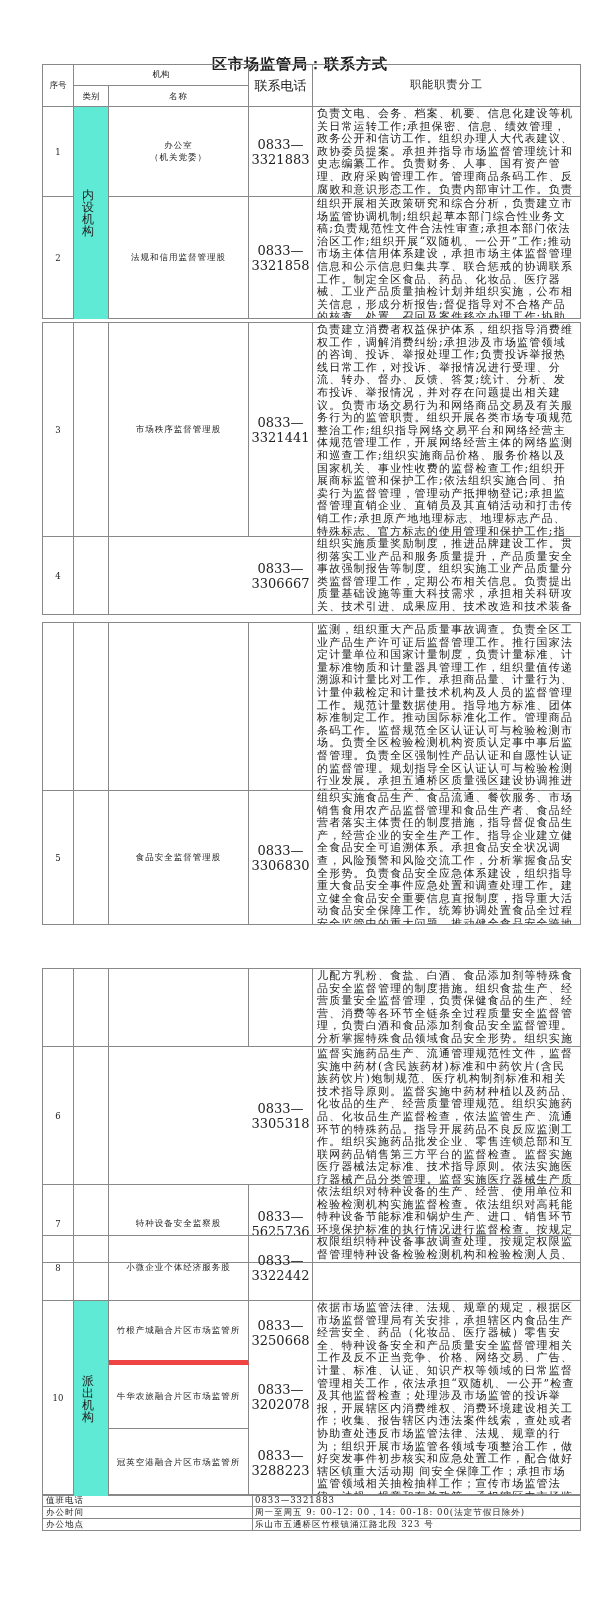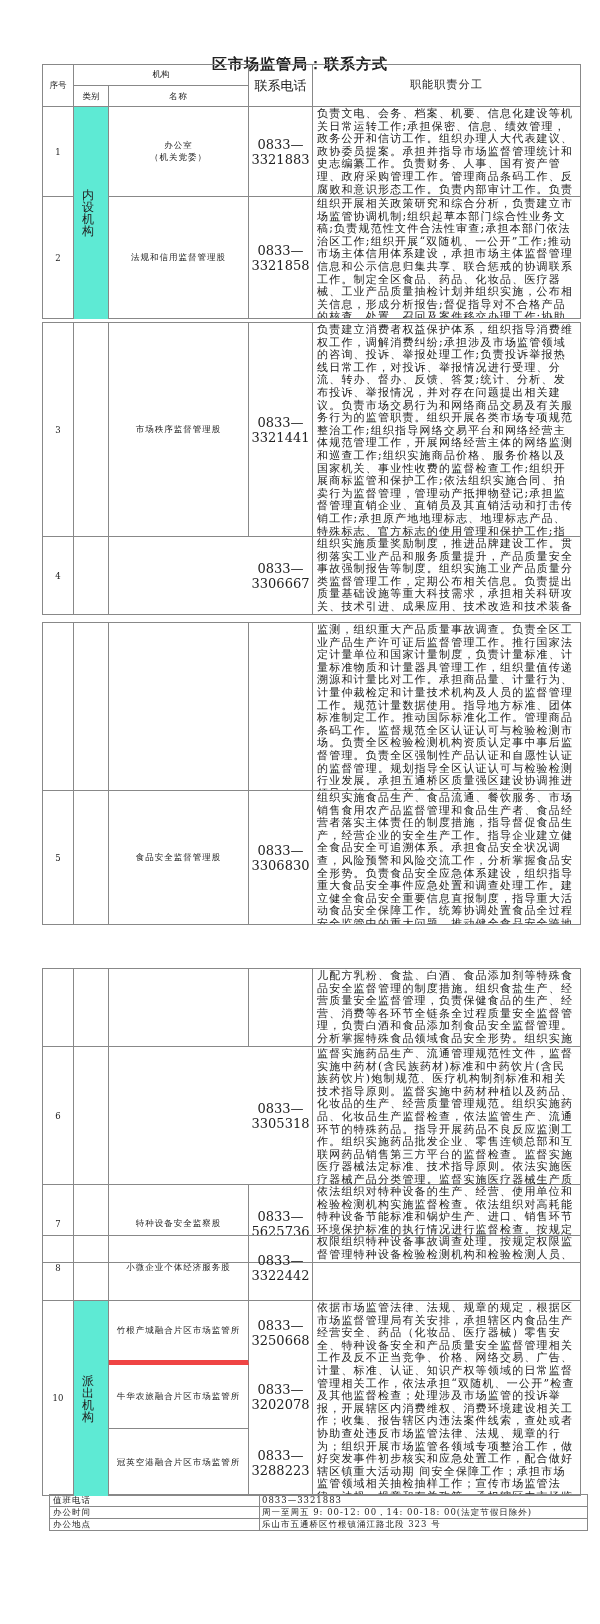--- a/index.html
+++ b/index.html
@@ -15,21 +15,21 @@
   .c0 { left:0; width:31px; }
   .c1 { left:31px; width:35px; }
   .c2 { left:66px; width:140px; letter-spacing:1px; }
   .c3 { left:206px; width:64px; font-size:13px; }
   .c4 { left:270px; width:267px; border-right:none; text-align:left; justify-content:flex-start;
         align-items:flex-start; padding:1px 4px; font-size:11px; line-height:12.6px; letter-spacing:1.2px; overflow:hidden; }
   .cat { position:absolute; left:31px; width:35px; border-right:1px solid #888; box-sizing:border-box;
          display:flex; align-items:center; justify-content:center; text-align:left; font-size:12px;
          background:#5eead4; z-index:2; line-height:12px; }
   .hdr { font-family:"DejaVu Sans","Liberation Sans",sans-serif; font-size:8.5px; }
-  .foot { position:absolute; left:42px; width:537px; border:1px solid #888;margin-left:7px; }
+  .foot { position:absolute; left:42px; width:537px; border:1px solid #888; }
   .frow { position:absolute; left:0; width:100%; height:12px; border-bottom:1px solid #888; box-sizing:border-box; font-size:8.5px; line-height:11px; letter-spacing:1px; }
   .frow .lab { position:absolute; left:3px; top:0; }
   .frow .val { position:absolute; left:209px; top:0; border-left:1px solid #888; padding-left:2px; height:100%; width:328px; box-sizing:border-box; white-space:nowrap; overflow:hidden; }
 </style>
 </head>
 <body>
 
 <div class="title">区市场监管局：联系方式</div>
 
 <div class="blk" style="top:64px;height:254px;">

